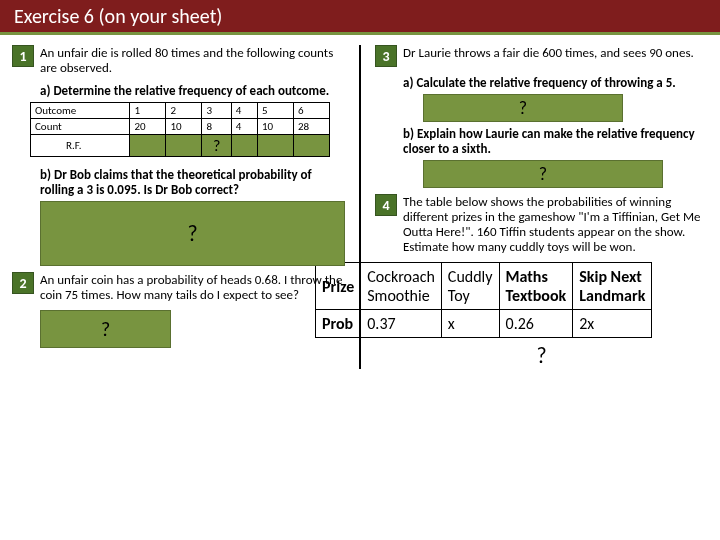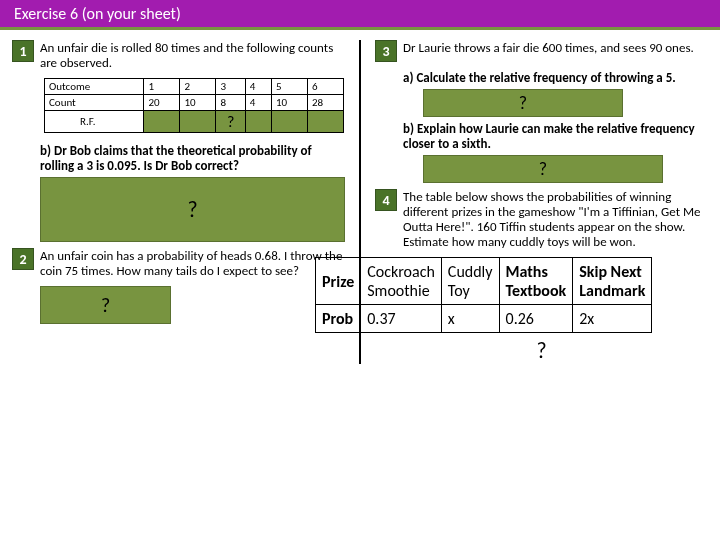--- a/index.html
+++ b/index.html
@@ -1,26 +1,26 @@
 <!DOCTYPE html>
 <html><head>
 <meta charset="utf-8">
 <style>
   * { box-sizing: border-box; margin: 0; padding: 0; }
   body { font-family: Calibri, Arial, sans-serif; font-size: 13px; width: 720px; height: 540px; background: #fff; color: #000; overflow: hidden; }
-  .header { background: #a21caf; color: #fff; font-size: 16px; padding: 4px 14px; }
+  .header { background: #7f1d1d; color: #fff; font-size: 20px; padding: 4px 14px; }
   .underline { height: 3px; background: #789440; }
   .content { display: flex; padding: 10px 12px 6px 12px; gap: 14px; }
   .col { flex: 1; }
   .divider { width: 2px; background: #000; }
   .badge { display: inline-flex; width: 22px; height: 22px; background: #4a7328; color: #fff; align-items: center; justify-content: center; font-weight: bold; font-size: 14px; vertical-align: top; border: 1px solid #365420; }
   .block { display: flex; gap: 6px; margin-bottom: 8px; }
   .btext { flex: 1; font-weight: normal; }
   .sub { margin-left: 28px; font-weight: bold; margin-top: 4px; margin-bottom: 4px; }
-  table.outcome { border-collapse: collapse; margin-left: 32px; width: 300px; font-size: 11px; }
+  table.outcome { border-collapse: collapse; margin-left: 18px; width: 300px; font-size: 11px; }
   table.outcome td { border: 1px solid #000; padding: 1px 4px; height: 16px; }
   table.outcome tr.rf td { background: #789440; }
   table.outcome tr.rf td:first-child { background: #fff; padding-left: 35px; }
   .qbox { background: #789440; border: 1px solid #5a7030; position: relative; text-align: center; font-size: 22px; padding: 18px 0; margin-top: 4px; }
   .qbox-sm { background: #789440; border: 1px solid #5a7030; text-align: center; font-size: 20px; padding: 6px 60px; display: inline-block; margin-left: 28px; }
   .qbox-narrow { background: #789440; border: 1px solid #5a7030; text-align: center; font-size: 18px; padding: 2px 0; margin-top: 2px; }
   .qbox-mid { background: #789440; border: 1px solid #5a7030; text-align: center; font-size: 18px; padding: 2px 0; margin-top: 4px; }
   table.prize { border-collapse: collapse; font-size: 16px; margin-left: -60px; width: 326px; margin-top: 6px; }
   table.prize td { border: 1px solid #000; padding: 4px 6px; }
   .qcenter { text-align: center; font-size: 22px; margin-top: 4px; }
@@ -34,20 +34,21 @@
 
 <div class="content">
 
   <div class="col">
 
     <div class="block">
       <span class="badge">1</span>
       <div class="btext">An unfair die is rolled 80 times and the following counts are observed.</div>
     </div>
 
+    <div class="sub">a)   Determine the relative frequency of each outcome.</div>
 
     <table class="outcome">
       <tbody>
           <tr>
         <td>Outcome</td>
         <td>1</td>
         <td>2</td>
         <td>3</td>
         <td>4</td>
         <td>5</td>

